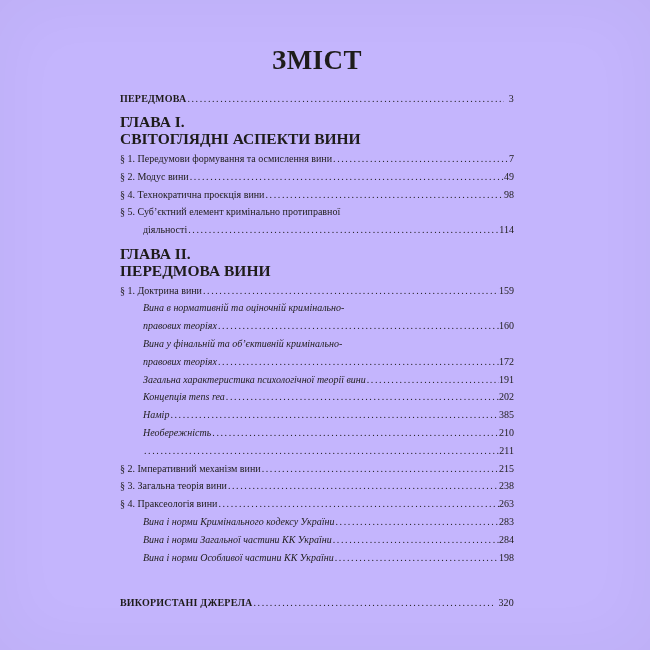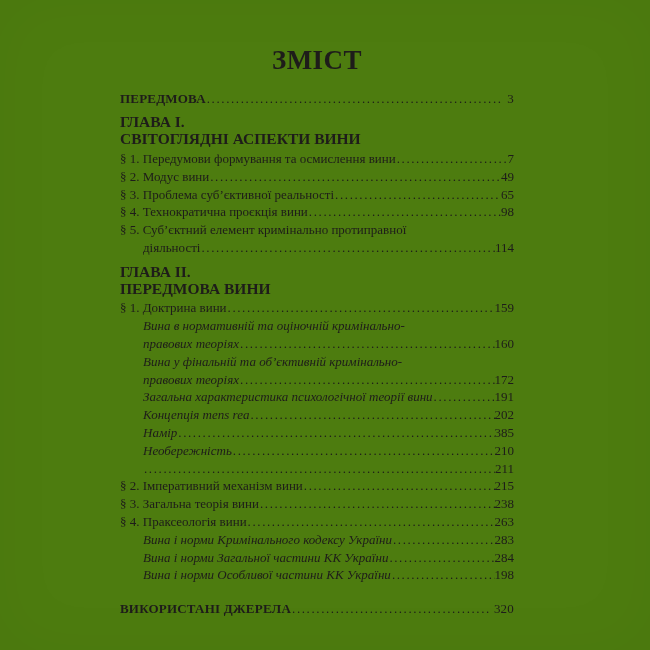--- a/index.html
+++ b/index.html
@@ -5,39 +5,39 @@
   html, body {
     margin: 0;
     padding: 0;
     background: #ffffff;
   }
   .page {
     position: relative;
     width: 650px;
     height: 650px;
     box-sizing: border-box;
-    background: #4d7c0f;
+    background: #c4b5fd;
     box-shadow: inset 0 0 70px rgba(0,0,0,0.035);
     padding: 46px 136px 0 120px;
     font-family: "Liberation Serif", "DejaVu Serif", serif;
     color: #1e1c1a;
     overflow: hidden;
   }
   .title {
     margin: 0 0 14px 0;
     text-align: center;
     font-size: 27px;
     font-weight: bold;
     letter-spacing: 0.5px;
     line-height: 1.1;
   }
   .toc-row {
     display: flex;
     align-items: flex-end;
-    font-size: 13px;
+    font-size: 10px;
     line-height: 17.8px;
   }
   .toc-row.bold { font-weight: bold; letter-spacing: 0.2px; }
   .toc-row.italic { font-style: italic; }
   .toc-row.indent1 { padding-left: 23px; }
   .toc-row .text { white-space: nowrap; }
   .leader {
     flex: 1 1 auto;
     overflow: hidden;
     white-space: nowrap;
@@ -49,21 +49,21 @@
     content: "..................................................................................................................................................................";
     letter-spacing: 1.6px;
   }
   .page-num {
     white-space: nowrap;
     font-weight: normal;
     font-style: normal;
   }
   .page-num.num-gap { margin-left: 5px; }
   .gap-after { margin-bottom: 7px; }
-  .gap-before { margin-top: 16px; }
+  .gap-before { margin-top: 28px; }
   .chapter {
     text-align: left;
     font-weight: bold;
     font-size: 15.5px;
     line-height: 16.8px;
     margin: 7px 0 2px 0;
   }
 </style>
 </head>
 <body>
@@ -82,25 +82,20 @@
       </div>
       <div class="toc-row">
         <span class="text">§ 1. Передумови формування та осмислення вини</span>
         <span class="leader"></span>
         <span class="page-num">7</span>
       </div>
       <div class="toc-row">
         <span class="text">§ 2. Модус вини</span>
         <span class="leader"></span>
         <span class="page-num">49</span>
-      </div>
-      <div class="toc-row">
-        <span class="text">§ 3. Проблема суб’єктивної реальності</span>
-        <span class="leader"></span>
-        <span class="page-num">65</span>
       </div>
       <div class="toc-row">
         <span class="text">§ 4. Технократична проєкція вини</span>
         <span class="leader"></span>
         <span class="page-num">98</span>
       </div>
       <div class="toc-row">
         <span class="text">§ 5. Суб’єктний елемент кримінально протиправної</span>
       </div>
       <div class="toc-row indent1">

